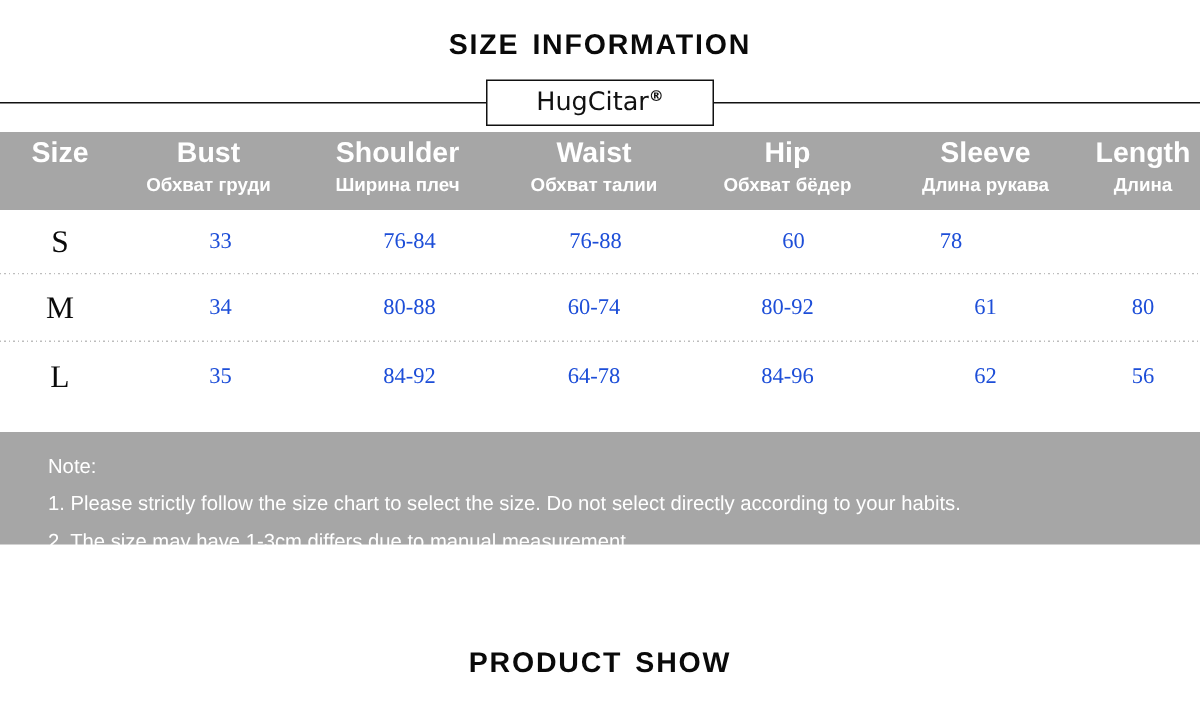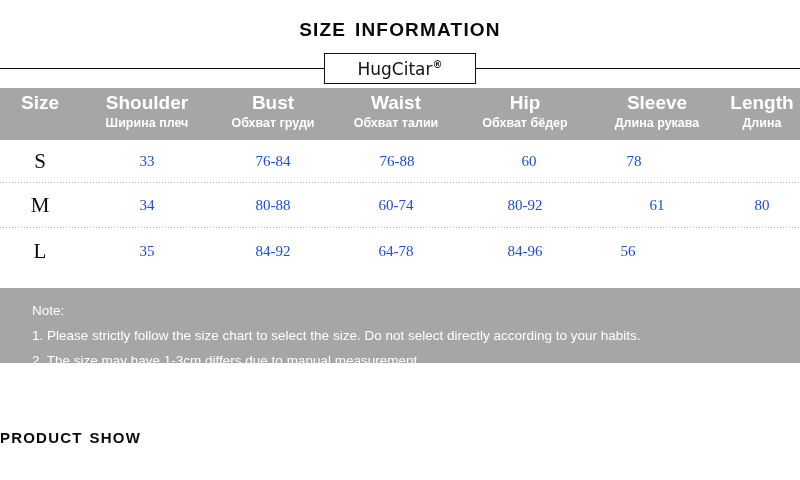--- a/index.html
+++ b/index.html
@@ -179,23 +179,23 @@
     line-height: 25px;
     white-space: nowrap;
   }
 
   
   .title-footer {
     position: absolute;
     top: 424px;
     left: 0;
     width: 800px;
-    text-align: left;
-    font-family: "Liberation Sans", sans-serif;
-    font-size: 21px;
+    text-align: center;
+    font-family: "Liberation Sans", sans-serif;
+    font-size: 27px;
     font-weight: 700;
     letter-spacing: 1.2px;
     color: #0a0a0a;
     font-variant: small-caps;
     text-transform: lowercase;
   }
 </style>
 </head>
 <body>
 
@@ -208,27 +208,27 @@
   </div>
 </div>
 
 <div class="size-table">
 
   <div class="thead-row">
     <div class="th c0">
       <span class="th-en">Size</span>
       <span class="th-ru"></span>
     </div>
+    <div class="th c2">
+      <span class="th-en">Bust</span>
+      <span class="th-ru">Обхват груди</span>
+    </div>
     <div class="th c1">
       <span class="th-en">Shoulder</span>
       <span class="th-ru">Ширина плеч</span>
-    </div>
-    <div class="th c2">
-      <span class="th-en">Bust</span>
-      <span class="th-ru">Обхват груди</span>
     </div>
     <div class="th c3">
       <span class="th-en">Waist</span>
       <span class="th-ru">Обхват талии</span>
     </div>
     <div class="th c4">
       <span class="th-en">Hip</span>
       <span class="th-ru">Обхват бёдер</span>
     </div>
     <div class="th c5">
@@ -261,20 +261,21 @@
     <div class="td c6">80</div>
     <div class="row-sep"></div>
   </div>
 
   <div class="tbody-row r3">
     <div class="td size-cell c0">L</div>
     <div class="td c1">35</div>
     <div class="td c2">84-92</div>
     <div class="td c3">64-78</div>
     <div class="td c4">84-96</div>
+    <div class="td c5">62</div>
     <div class="td c6">56</div>
   </div>
 
 </div>
 
 <div class="note-panel">
   <div class="note-line">Note:</div>
   <div class="note-line">1. Please strictly follow the size chart to select the size. Do not select directly according to your habits.</div>
   <div class="note-line">2. The size may have 1-3cm differs due to manual measurement.</div>
 </div>

